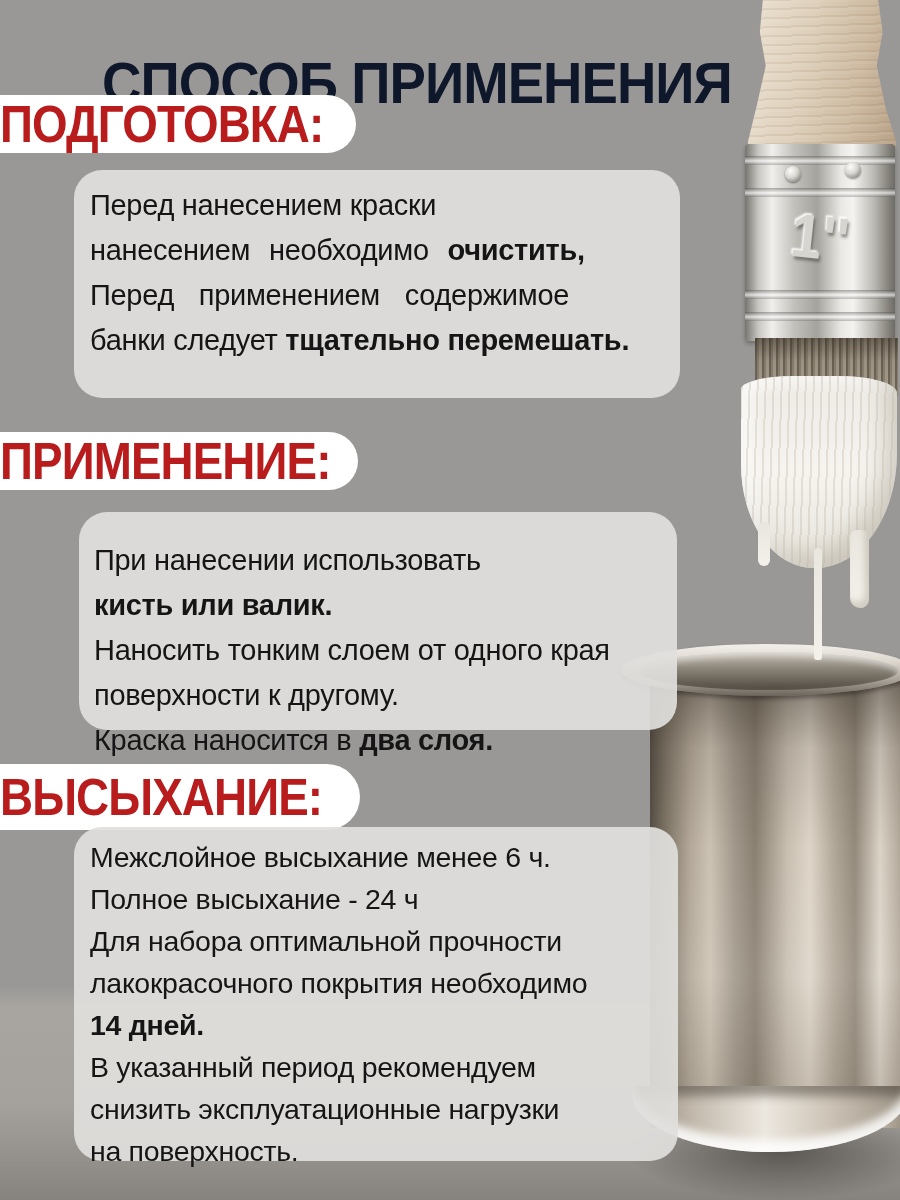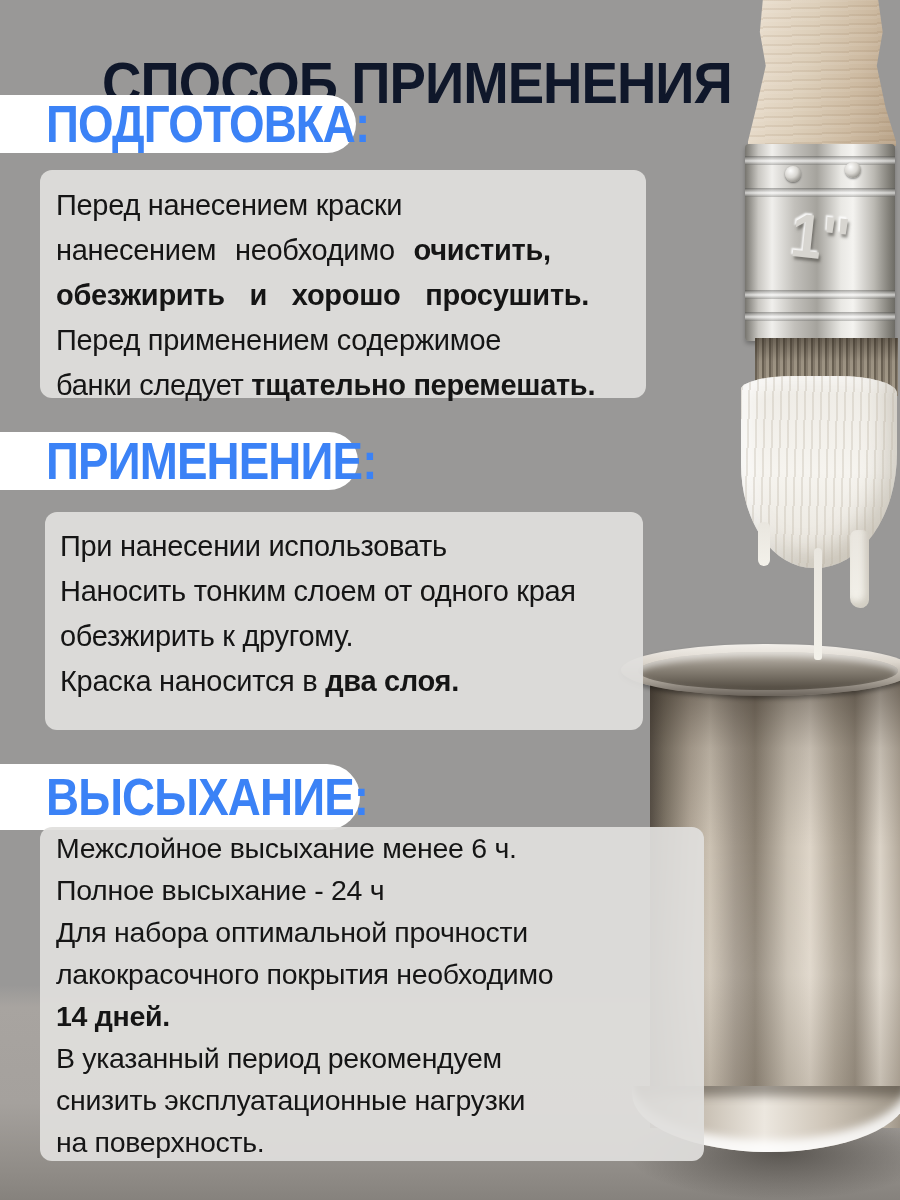--- a/index.html
+++ b/index.html
@@ -98,35 +98,35 @@
   }
   
   .title{
     position:absolute;left:70px;top:12px;width:694px;z-index:5;
     text-align:center;font-size:58px;line-height:64px;font-weight:700;color:#0f172a;
     letter-spacing:-1px;white-space:nowrap;
   }
   .title > span{display:inline-block;transform:scaleX(.94);transform-origin:center;}
   .pill{
     position:absolute;left:0;z-index:5;background:#ffffff;
-    display:flex;align-items:center;padding-left:46px;box-sizing:border-box;
-    color:#3b82f6;font-weight:700;border-radius:0 34px 34px 0;
+    display:flex;align-items:center;box-sizing:border-box;
+    color:#b91c1c;font-weight:700;border-radius:0 34px 34px 0;
   }
   .pill > span{display:inline-block;transform:scaleX(.88);transform-origin:left;
     font-size:52px;letter-spacing:-1px;white-space:nowrap;}
   .sec0 .pill{top:95px;width:356px;height:58px;}
   .sec1 .pill{top:432px;width:358px;height:58px;}
   .sec2 .pill{top:764px;width:360px;height:66px;}
   .card{
     position:absolute;z-index:5;background:rgba(224,223,221,.93);
-    border-radius:12px;color:#151515;box-sizing:border-box;letter-spacing:-.3px;
+    border-radius:28px;color:#151515;box-sizing:border-box;letter-spacing:-.3px;margin-left:34px;
   }
   .sec0 .card{left:40px;top:170px;width:606px;height:228px;padding:13px 0 0 16px;font-size:29px;line-height:45px;}
-  .sec1 .card{left:45px;top:512px;width:598px;height:218px;padding:12px 0 0 15px;font-size:29px;line-height:45px;}
-  .sec2 .card{left:40px;top:827px;width:664px;height:334px;padding:0 0 0 16px;font-size:28.5px;line-height:42px;}
+  .sec1 .card{left:45px;top:512px;width:598px;height:218px;padding:26px 0 0 15px;font-size:29px;line-height:45px;}
+  .sec2 .card{left:40px;top:827px;width:604px;height:334px;padding:9px 0 0 16px;font-size:28.5px;line-height:42px;}
   .line{white-space:nowrap;}
   .line .seg-b{font-weight:700;}
   .sec0 .line:nth-child(2){word-spacing:11px;}
   .sec0 .line:nth-child(3){word-spacing:17px;}
 </style>
 </head>
 <body>
 
 <div class="poster">
 
@@ -161,33 +161,33 @@
   <h1 class="title"><span>СПОСОБ ПРИМЕНЕНИЯ</span></h1>
 
   <div id="sections">
       <div class="sec sec0">
         <div class="pill">
           <span>ПОДГОТОВКА:</span>
         </div>
         <div class="card">
           <div class="line"><span class="seg">Перед нанесением краски</span></div>
           <div class="line"><span class="seg">нанесением необходимо </span><span class="seg-b">очистить,</span></div>
-          <div class="line"><span class="seg-b">обезжирить и хорошо просушить.</span></div>
           <div class="line"><span class="seg">Перед применением содержимое</span></div>
           <div class="line"><span class="seg">банки следует </span><span class="seg-b">тщательно перемешать.</span></div>
         </div>
       </div>
       <div class="sec sec1">
         <div class="pill">
           <span>ПРИМЕНЕНИЕ:</span>
         </div>
         <div class="card">
           <div class="line"><span class="seg">При нанесении использовать</span></div>
+          <div class="line"><span class="seg-b">кисть или валик.</span></div>
           <div class="line"><span class="seg">Наносить тонким слоем от одного края</span></div>
-          <div class="line"><span class="seg">обезжирить к другому.</span></div>
+          <div class="line"><span class="seg">поверхности к другому.</span></div>
           <div class="line"><span class="seg">Краска наносится в </span><span class="seg-b">два слоя.</span></div>
         </div>
       </div>
       <div class="sec sec2">
         <div class="pill">
           <span>ВЫСЫХАНИЕ:</span>
         </div>
         <div class="card">
           <div class="line"><span class="seg">Межслойное высыхание менее 6 ч.</span></div>
           <div class="line"><span class="seg">Полное высыхание - 24 ч</span></div>

